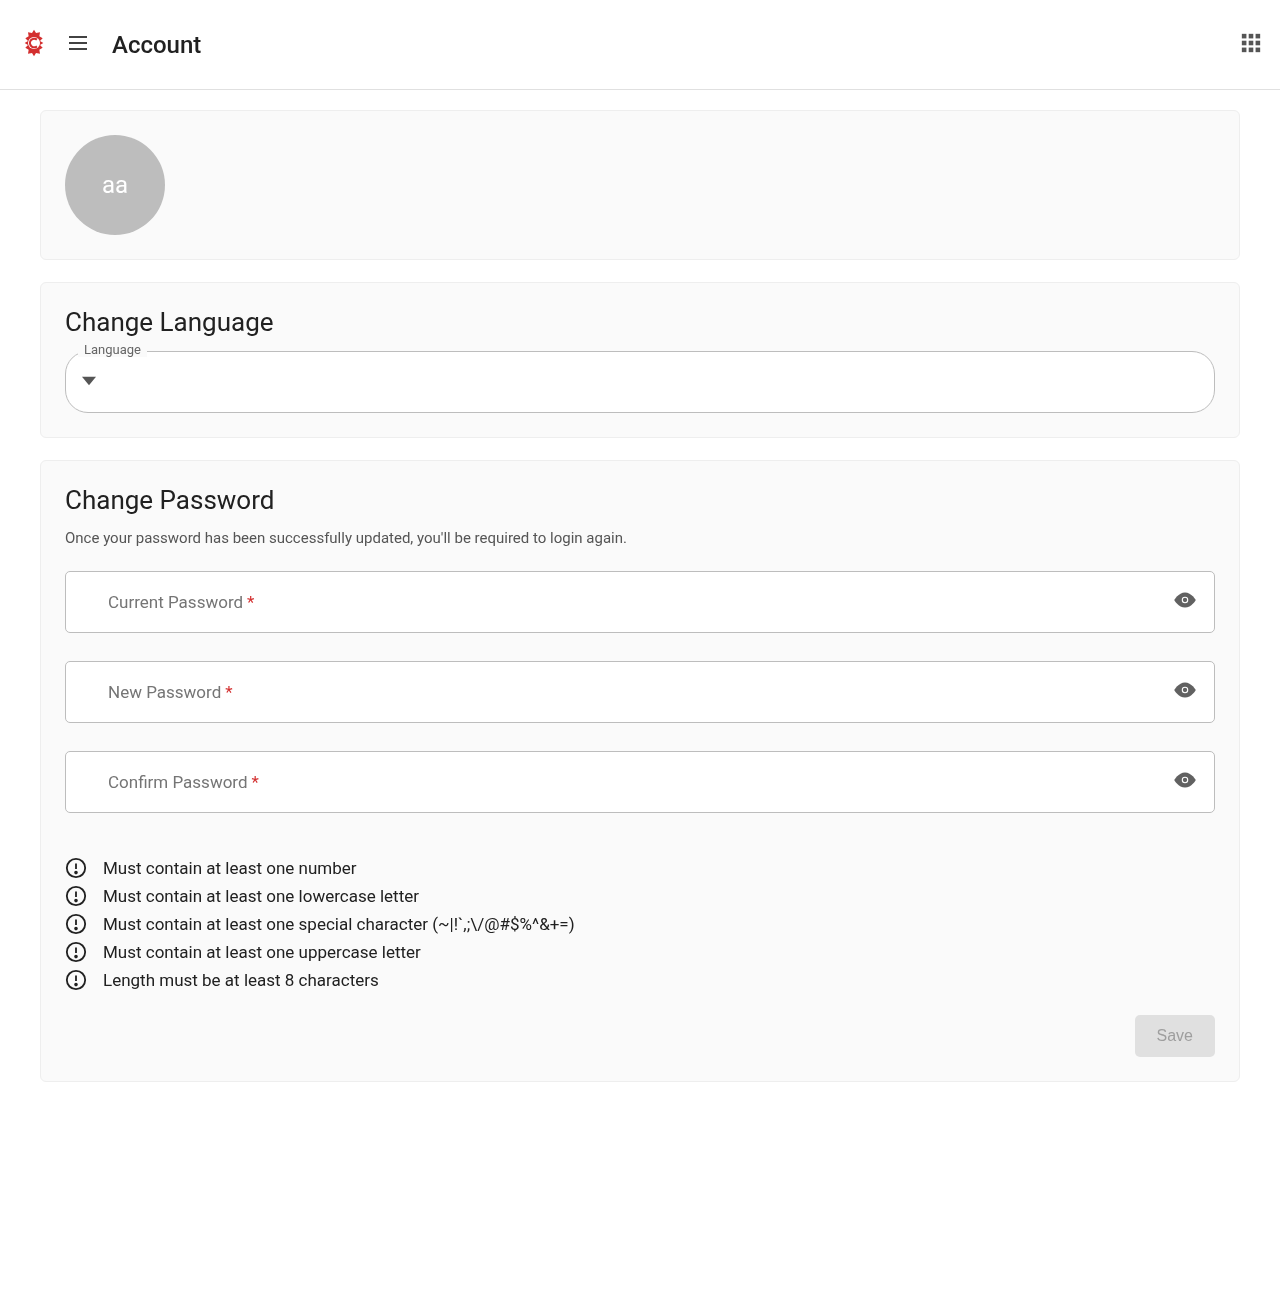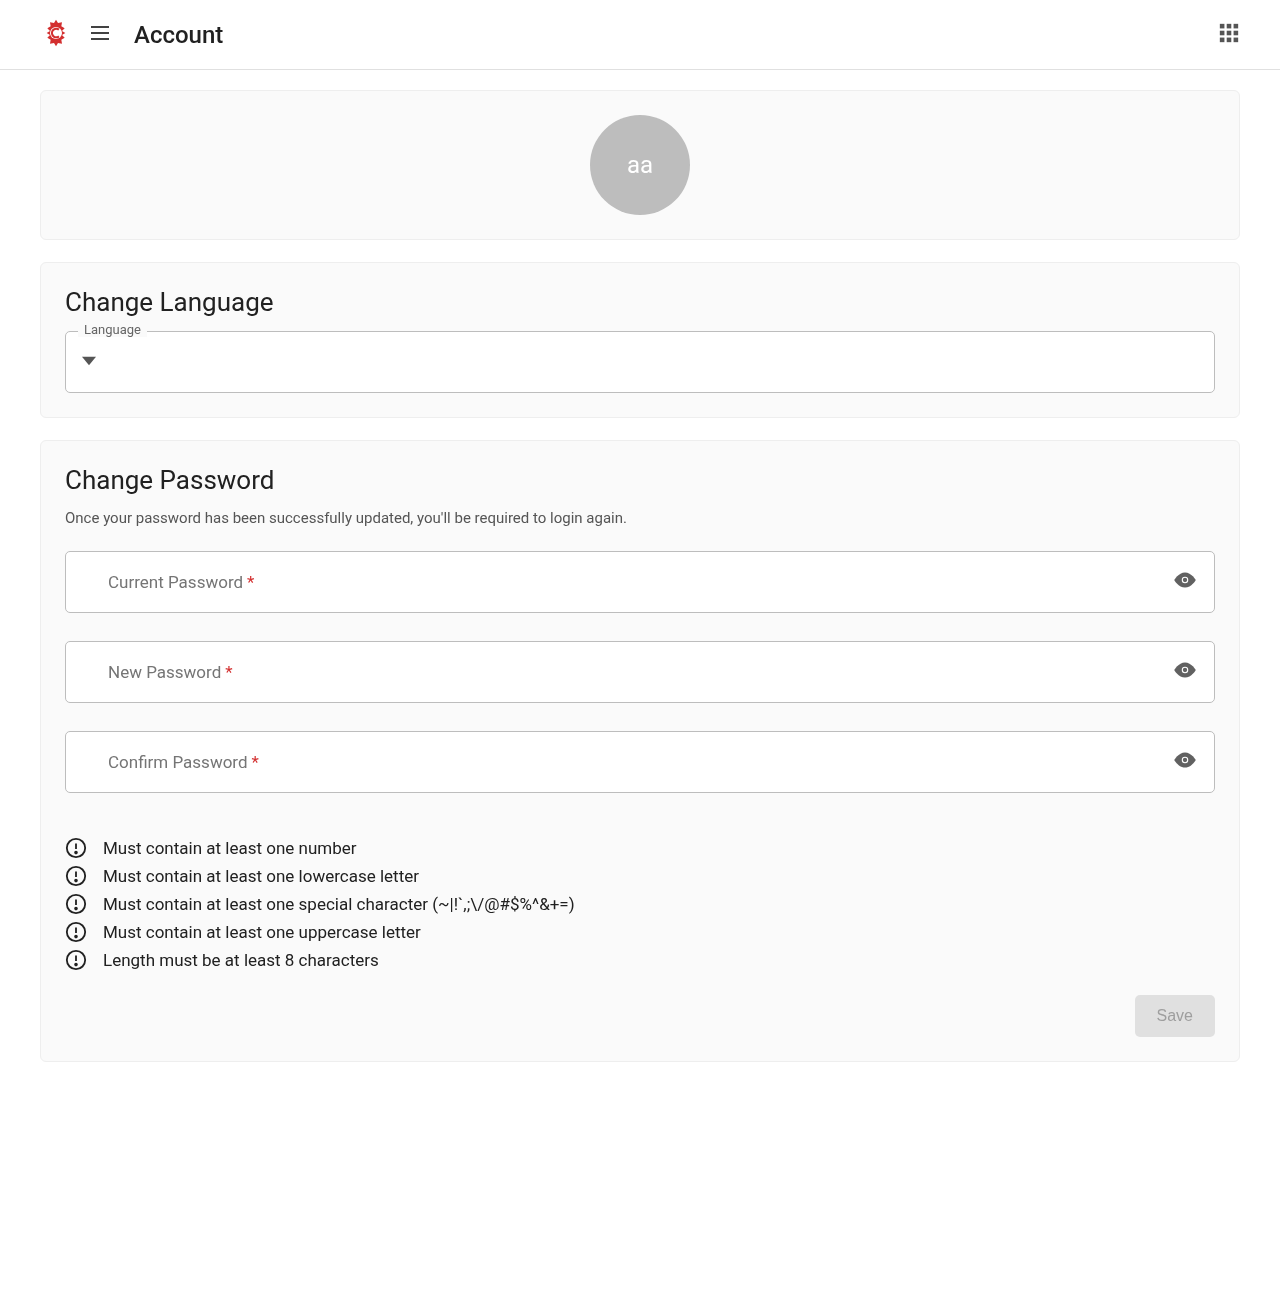--- a/index.html
+++ b/index.html
@@ -6,38 +6,38 @@
     body {
       font-family: -apple-system, BlinkMacSystemFont, "Segoe UI", Roboto, "Helvetica Neue", Arial, sans-serif;
       background: #fff;
       color: #212121;
       width: 1280px;
     }
     .header {
       display: flex;
       align-items: center;
       justify-content: space-between;
-      height: 70px;
-      padding: 0 40px;
+      height: 90px;
+      padding: 0 18px;
       border-bottom: 1px solid #e0e0e0;
     }
     .header-left { display: flex; align-items: center; gap: 16px; }
     .logo-icon { width: 32px; height: 32px; color: #d32f2f; }
     .menu-icon { width: 24px; height: 24px; cursor: pointer; color: #424242; }
     .page-title { font-size: 24px; font-weight: 500; color: #212121; margin-left: 6px; }
     .apps-icon { width: 22px; height: 22px; cursor: pointer; color: #555; }
     .content { padding: 20px 40px; }
     .card {
       background: #fafafa;
       border: 1px solid #eee;
       border-radius: 6px;
       padding: 24px;
       margin-bottom: 22px;
     }
-    .profile-row { display: flex; align-items: center; gap: 36px; flex-direction: column; }
+    .profile-row { display: flex; align-items: center; gap: 36px; }
     .avatar {
       width: 100px; height: 100px;
       border-radius: 50%;
       background: #bdbdbd;
       color: #fff;
       display: flex;
       align-items: center;
       justify-content: center;
       font-size: 24px;
       flex-shrink: 0;
@@ -49,21 +49,21 @@
       position: relative;
       border: 1px solid #bdbdbd;
       border-radius: 5px;
       background: #fff;
       height: 62px;
       display: flex;
       align-items: center;
       padding: 0 16px;
       margin-bottom: 28px;
     }
-    .field-wrap:last-of-type { margin-bottom: 0; }
+    .field-wrap:last-of-type { margin-bottom: 0; border-radius: 23px; }
     .legend {
       position: absolute;
       top: -10px; left: 12px;
       background: #fafafa;
       padding: 0 6px;
       font-size: 13px;
       color: #666;
     }
     .select-value { flex: 1; font-size: 17px; color: #212121; }
     .dropdown-icon { width: 14px; height: 14px; color: #555; }

